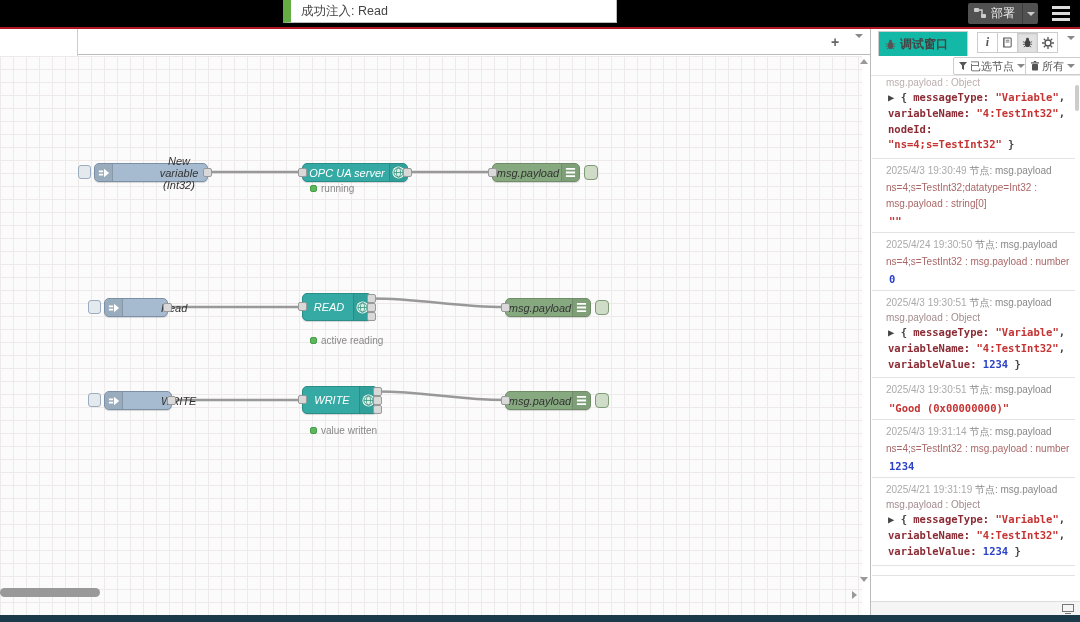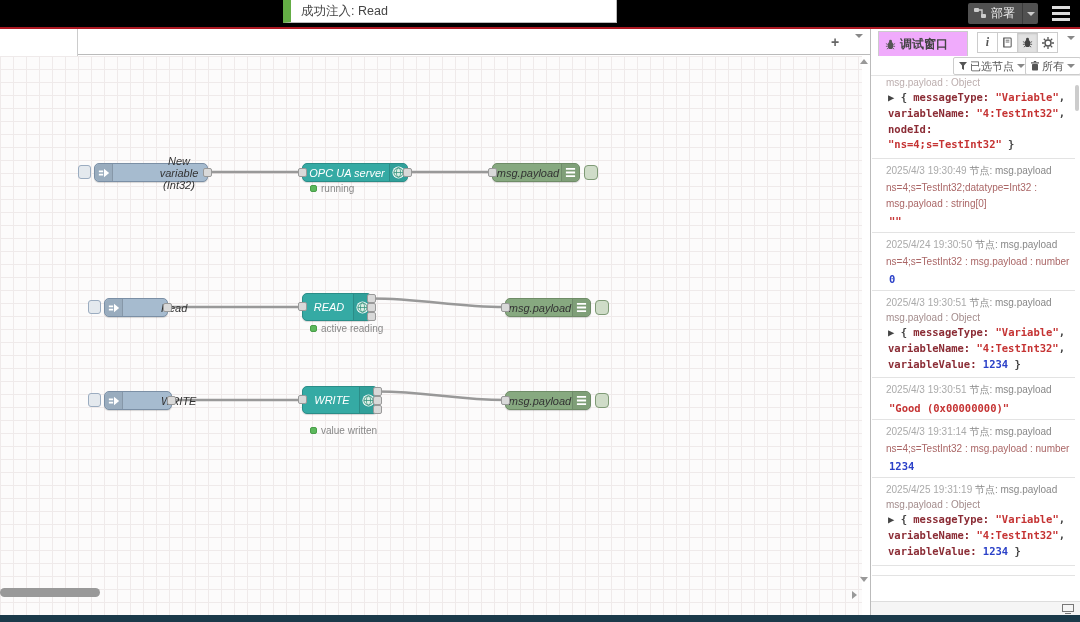--- a/index.html
+++ b/index.html
@@ -63,21 +63,21 @@
   
   #h-thumb { position:absolute; left:0; top:559px; width:100px; height:9px; background:#999; border-radius:5px; z-index:6; }
   .sb-arrow { position:absolute; width:0; height:0; z-index:6; }
   #v-up { left:860px; top:30px; border-left:4px solid transparent; border-right:4px solid transparent; border-bottom:5px solid #999; }
   #v-down { left:860px; top:548px; border-left:4px solid transparent; border-right:4px solid transparent; border-top:5px solid #999; }
   #h-right { left:852px; top:562px; border-top:4px solid transparent; border-bottom:4px solid transparent; border-left:5px solid #999; }
 
   
   #sidebar { position:absolute; left:870px; top:29px; width:210px; height:586px; background:#fff; border-left:1px solid #bbb; }
   #sb-header { position:absolute; left:0; top:0; width:210px; height:27px; background:#fff; }
-  #debug-tab { position:absolute; left:7px; top:2px; width:90px; height:25px; border:1px solid #ccc; border-bottom:none; background:#f0abfc;
+  #debug-tab { position:absolute; left:7px; top:2px; width:90px; height:25px; border:1px solid #ccc; border-bottom:none; background:#14b8a6;
     display:flex; align-items:center; font-size:12px; font-weight:bold; color:#444; padding-left:6px; }
   .sb-btn { position:absolute; top:3px; width:21px; height:21px; border:1px solid #ccc; background:#fff; display:flex;
     align-items:center; justify-content:center; color:#555; cursor:pointer; }
   .sb-btn.active { background:#e2e2e2; box-shadow:inset 0 1px 2px rgba(0,0,0,.15); }
   #sb-caret { position:absolute; left:196px; top:11px; }
   #filter-row { position:absolute; left:0; top:27px; width:210px; height:20px; border-bottom:1px solid #e5e5e5; }
   .pill { position:absolute; top:1px; height:18px; border:1px solid #ccc; border-radius:2px; background:#fff;
     display:flex; align-items:center; gap:3px; font-size:11px; color:#555; padding:0 5px; cursor:pointer; }
   #filter-btn { left:82px; } #clear-btn { left:154px; }
 
@@ -199,21 +199,21 @@
             <circle cx="7" cy="7" r="5" fill="#d9efe5" stroke="#2f8f7a" stroke-width="1"></circle>
             <ellipse cx="7" cy="7" rx="2.2" ry="5" fill="none" stroke="#2f8f7a" stroke-width="0.8"></ellipse>
             <path d="M2 7h10" stroke="#2f8f7a" stroke-width="0.8"></path>
           </svg>
       </span>
       <span class="port in"></span>
       <span class="port o1"></span>
       <span class="port o2"></span>
       <span class="port o3"></span>
     </div>
-    <div class="status" style="left:310px;top:294px;">
+    <div class="status" style="left:310px;top:306px;">
       <span class="status-dot"></span>
       <span>active reading</span>
     </div>
     <div class="node debug" style="left:505px;top:269px;width:86px;">
       <span class="lbl">msg.payload</span>
       <span class="strip-r">
         <svg width="11" height="11" viewBox="0 0 12 12">
             <path fill="#fff" d="M1 1h10v2H1zM1 5h10v2H1zM1 9h10v2H1z"></path>
           </svg>
       </span>
@@ -351,21 +351,21 @@
         <div class="dbg-msg">
           <div class="dbg-meta"><span class="dbg-time">2025/4/3 19:30:51</span><span class="dbg-node">  节点: msg.payload</span></div>
           <div class="dbg-val tk-str">"Good (0x00000000)"</div>
         </div>
         <div class="dbg-msg">
           <div class="dbg-meta"><span class="dbg-time">2025/4/3 19:31:14</span><span class="dbg-node">  节点: msg.payload</span></div>
           <div class="dbg-topic">ns=4;s=TestInt32 : msg.payload : number</div>
           <div class="dbg-val tk-num">1234</div>
         </div>
         <div class="dbg-msg">
-          <div class="dbg-meta"><span class="dbg-time">2025/4/25 19:31:19</span><span class="dbg-node">  节点: msg.payload</span></div>
+          <div class="dbg-meta"><span class="dbg-time">2025/4/21 19:31:19</span><span class="dbg-node">  节点: msg.payload</span></div>
           <div class="dbg-objheader">msg.payload : Object</div>
           <div class="dbg-json">
             <div class="dbg-json-line"><span class="tk-punc">▶ { </span><span class="tk-key">messageType: </span><span class="tk-str">"Variable"</span><span class="tk-punc">,</span></div>
             <div class="dbg-json-line"><span class="tk-key">variableName: </span><span class="tk-str">"4:TestInt32"</span><span class="tk-punc">,</span></div>
             <div class="dbg-json-line"><span class="tk-key">variableValue: </span><span class="tk-num">1234</span><span class="tk-punc"> }</span></div>
           </div>
         </div>
         <div class="dbg-msg"></div>
       </div>
     <div id="sb-thumb"></div>

